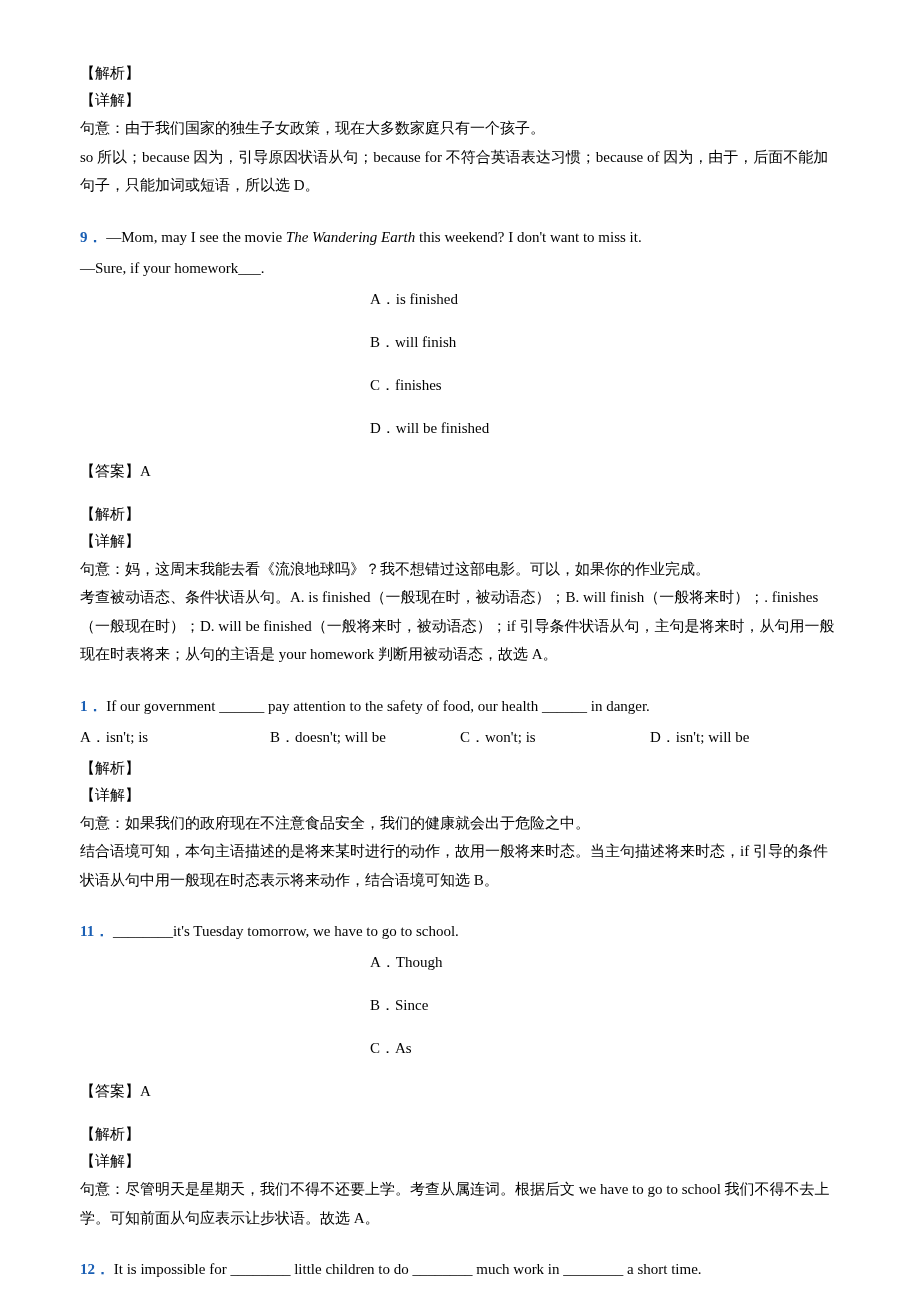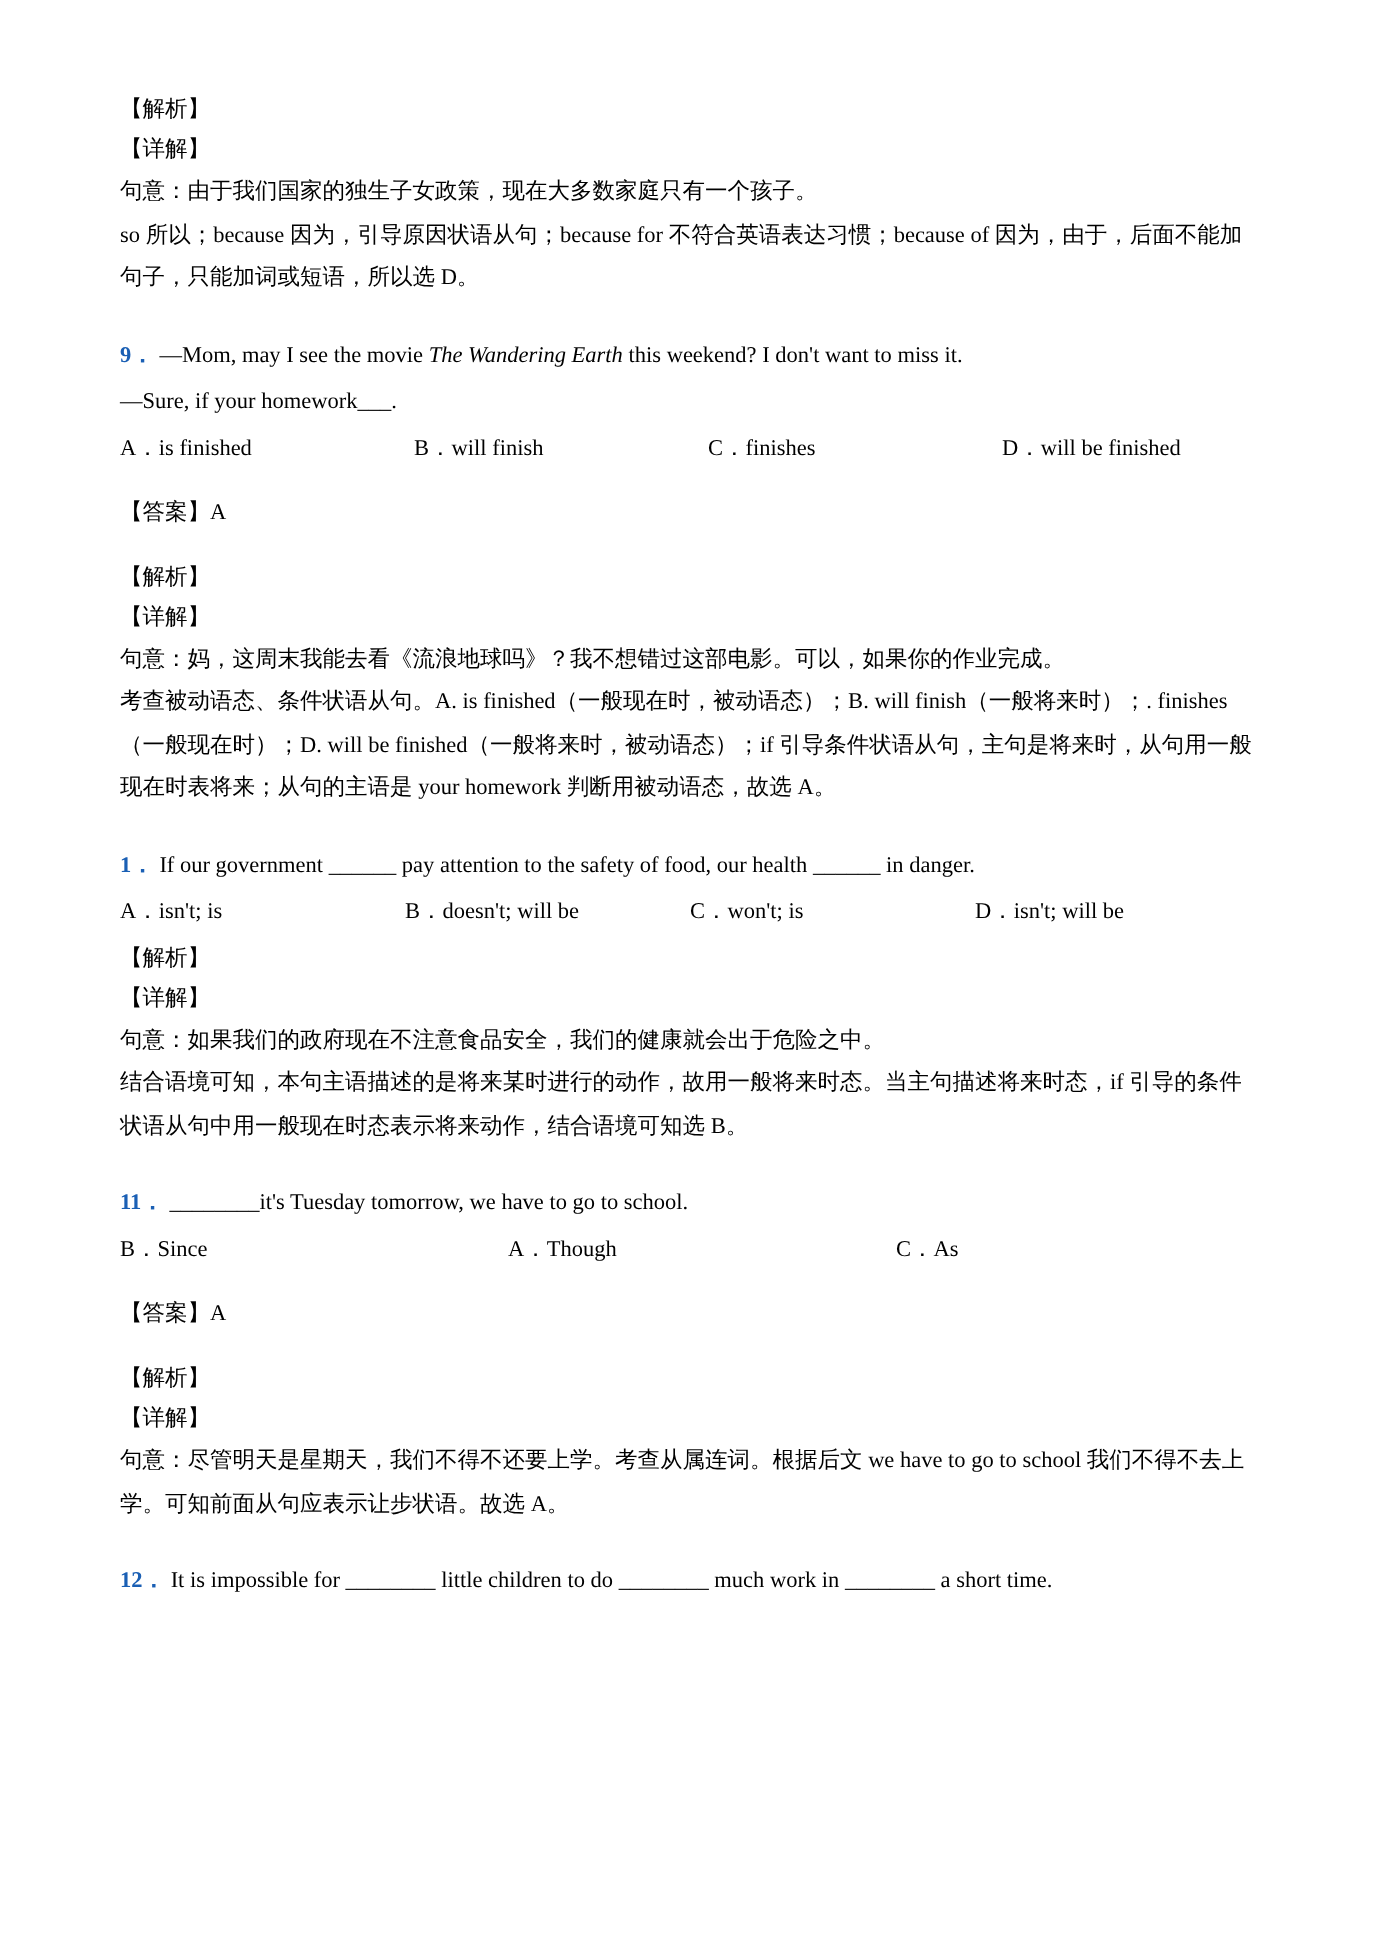--- a/index.html
+++ b/index.html
@@ -26,21 +26,21 @@
     }
     .question-line {
       margin-bottom: 4px;
     }
     .question-number {
       color: #1a5fb4;
       font-weight: bold;
     }
     .options-row {
       display: flex;
-      flex-direction: row;
+      flex-direction: column;
       gap: 16px;
       margin: 4px 0;
       align-items: center;
     }
     .option {
       flex: 1;
       min-width: 180px;
     }
     .options-two-col {
       display: grid;
@@ -104,22 +104,22 @@
   <div class="detail-text">句意：如果我们的政府现在不注意食品安全，我们的健康就会出于危险之中。</div>
   <div class="detail-text">结合语境可知，本句主语描述的是将来某时进行的动作，故用一般将来时态。当主句描述将来时态，if 引导的条件状语从句中用一般现在时态表示将来动作，结合语境可知选 B。</div>
 </div>
 
 <div class="section">
   <div class="question-line">
     <span class="question-number">11．</span>
     <span>________it's Tuesday tomorrow, we have to go to school.</span>
   </div>
   <div class="options-row">
+    <span class="option">A．Though</span>
     <span class="option">B．Since</span>
-    <span class="option">A．Though</span>
     <span class="option">C．As</span>
   </div>
   <div class="answer-line">
     <span class="bracket-label">【答案】</span><span>A</span>
   </div>
   <div class="bracket-label">【解析】</div>
   <div class="bracket-label">【详解】</div>
   <div class="detail-text">句意：尽管明天是星期天，我们不得不还要上学。考查从属连词。根据后文 we have to go to school 我们不得不去上学。可知前面从句应表示让步状语。故选 A。</div>
 </div>
 

